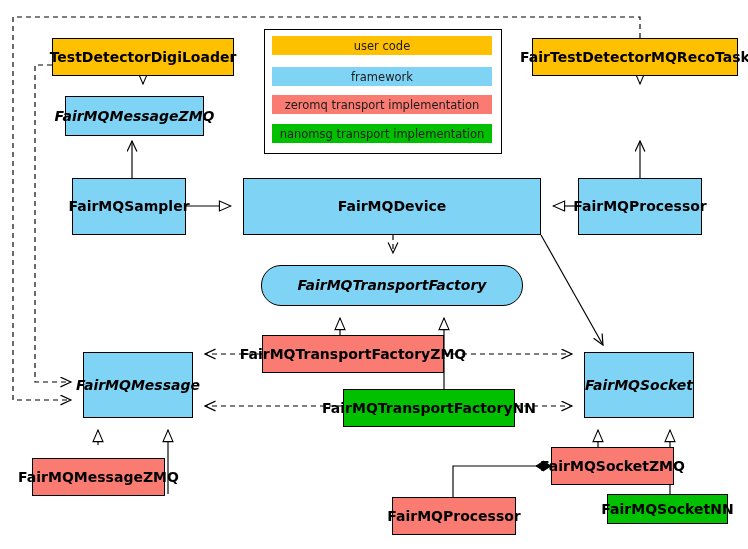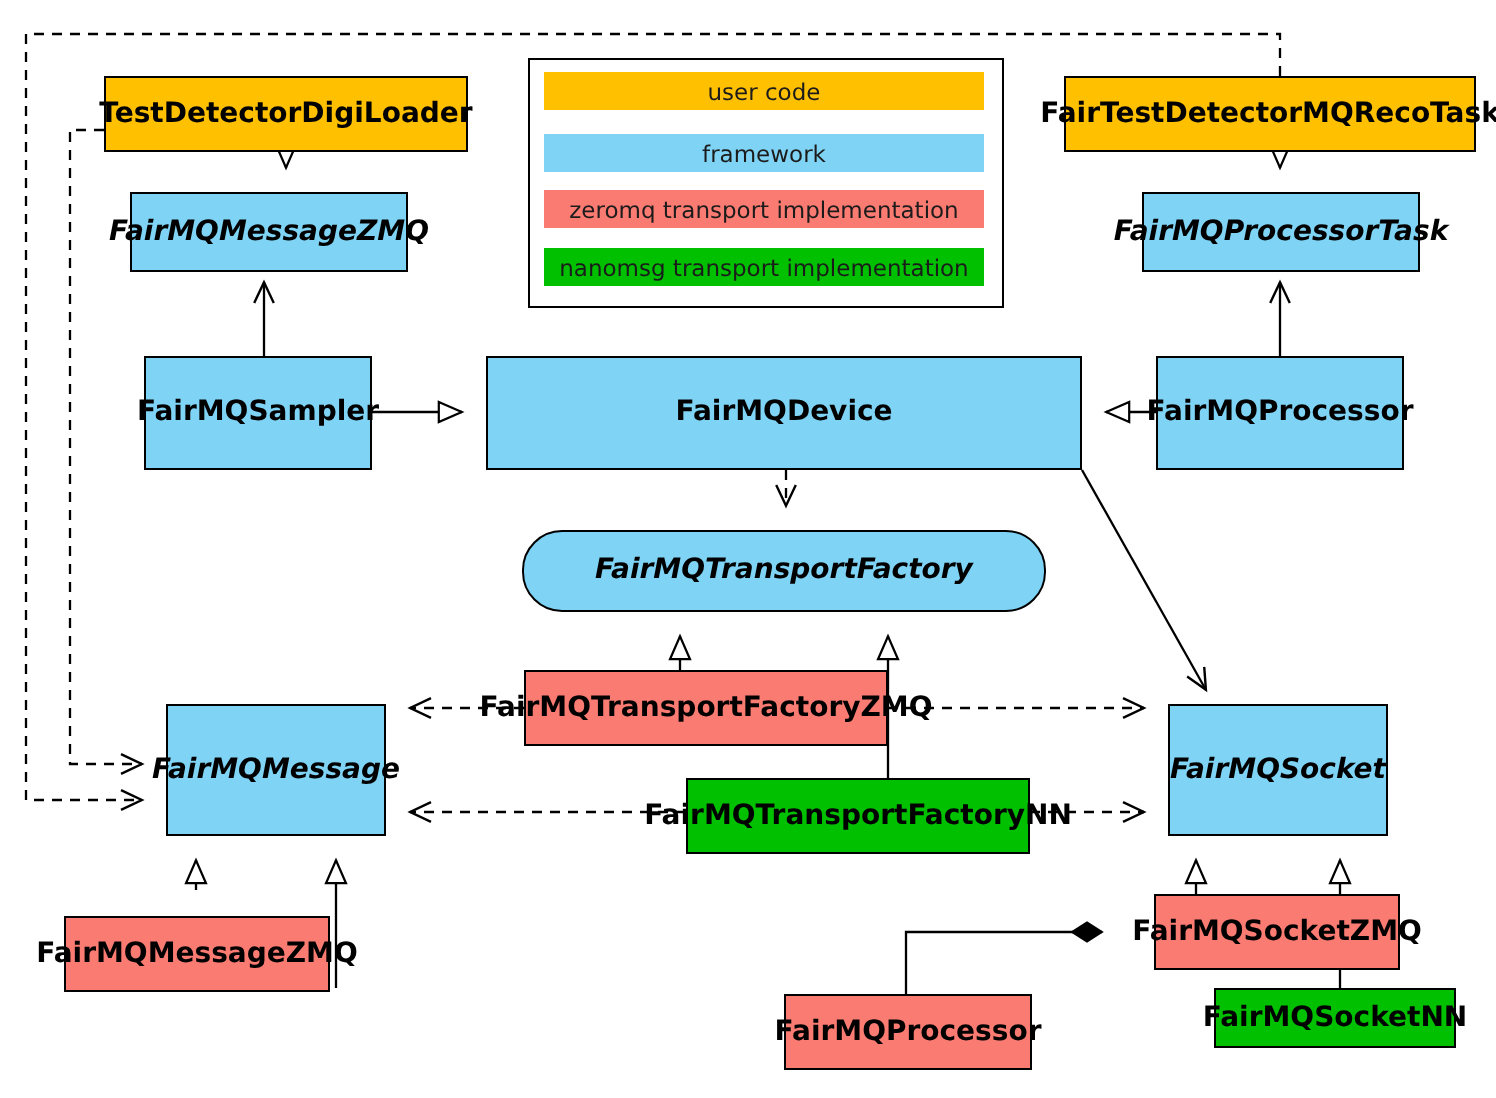--- a/index.html
+++ b/index.html
@@ -82,26 +82,25 @@
 
   <div class="legend-box" style="left: 264px; top: 29px; width: 238px; height: 125px;"></div>
 
 <div class="legend-row" style="left: 272px; top: 36px; width: 220px; height: 19px; background: rgb(255, 192, 0);">user code</div>
     <div class="legend-row" style="left: 272px; top: 67px; width: 220px; height: 19px; background: rgb(127, 212, 245);">framework</div>
     <div class="legend-row" style="left: 272px; top: 95px; width: 220px; height: 19px; background: rgb(250, 123, 114);">zeromq transport implementation</div>
     <div class="legend-row" style="left: 272px; top: 124px; width: 220px; height: 19px; background: rgb(0, 192, 0);">nanomsg transport implementation</div>
     <div class="node" style="left: 52px; top: 38px; width: 182px; height: 38px; background: rgb(255, 192, 0);">TestDetectorDigiLoader</div>
     <div class="node" style="left: 532px; top: 38px; width: 206px; height: 38px; background: rgb(255, 192, 0);">FairTestDetectorMQRecoTask</div>
     <div class="node italic" style="left: 65px; top: 96px; width: 139px; height: 40px; background: rgb(127, 212, 245);">FairMQMessageZMQ</div>
-    <div class="node italic" style="left: 571px; top: 96px; width: 139px; height: 40px; background: rgb(127, 212, 245);">FairMQProcessorTask</div>
     <div class="node" style="left: 72px; top: 178px; width: 114px; height: 57px; background: rgb(127, 212, 245);">FairMQSampler</div>
     <div class="node" style="left: 243px; top: 178px; width: 298px; height: 57px; background: rgb(127, 212, 245);">FairMQDevice</div>
     <div class="node" style="left: 578px; top: 178px; width: 124px; height: 57px; background: rgb(127, 212, 245);">FairMQProcessor</div>
     <div class="node italic" style="left: 261px; top: 265px; width: 262px; height: 41px; background: rgb(127, 212, 245); border-radius: 20px;">FairMQTransportFactory</div>
     <div class="node" style="left: 262px; top: 335px; width: 182px; height: 38px; background: rgb(250, 123, 114);">FairMQTransportFactoryZMQ</div>
     <div class="node" style="left: 343px; top: 389px; width: 172px; height: 38px; background: rgb(0, 192, 0);">FairMQTransportFactoryNN</div>
     <div class="node italic" style="left: 83px; top: 352px; width: 110px; height: 66px; background: rgb(127, 212, 245);">FairMQMessage</div>
     <div class="node italic" style="left: 584px; top: 352px; width: 110px; height: 66px; background: rgb(127, 212, 245);">FairMQSocket</div>
     <div class="node" style="left: 32px; top: 445px; width: 133px; height: 38px; background: rgb(250, 123, 114); margin-top: 13px;">FairMQMessageZMQ</div>
-    <div class="node" style="left: 551px; top: 447px; width: 123px; height: 38px; background: rgb(250, 123, 114); margin-left: 26px;">FairMQSocketZMQ</div>
+    <div class="node" style="left: 551px; top: 447px; width: 123px; height: 38px; background: rgb(250, 123, 114);">FairMQSocketZMQ</div>
     <div class="node" style="left: 607px; top: 494px; width: 121px; height: 30px; background: rgb(0, 192, 0);">FairMQSocketNN</div>
     <div class="node" style="left: 392px; top: 497px; width: 124px; height: 38px; background: rgb(250, 123, 114);">FairMQProcessor</div>
   </div>
 
 </body></html>

